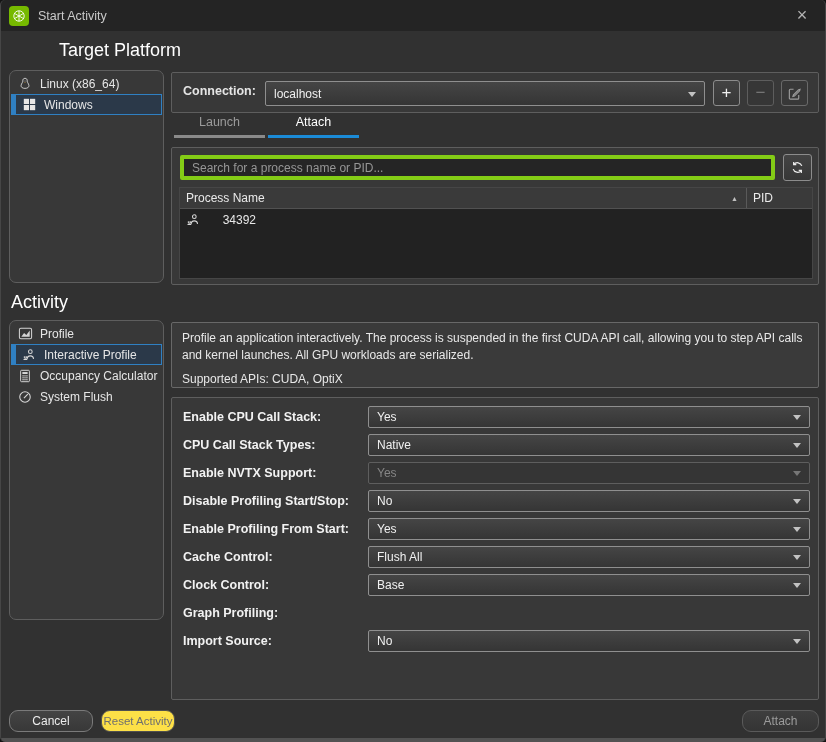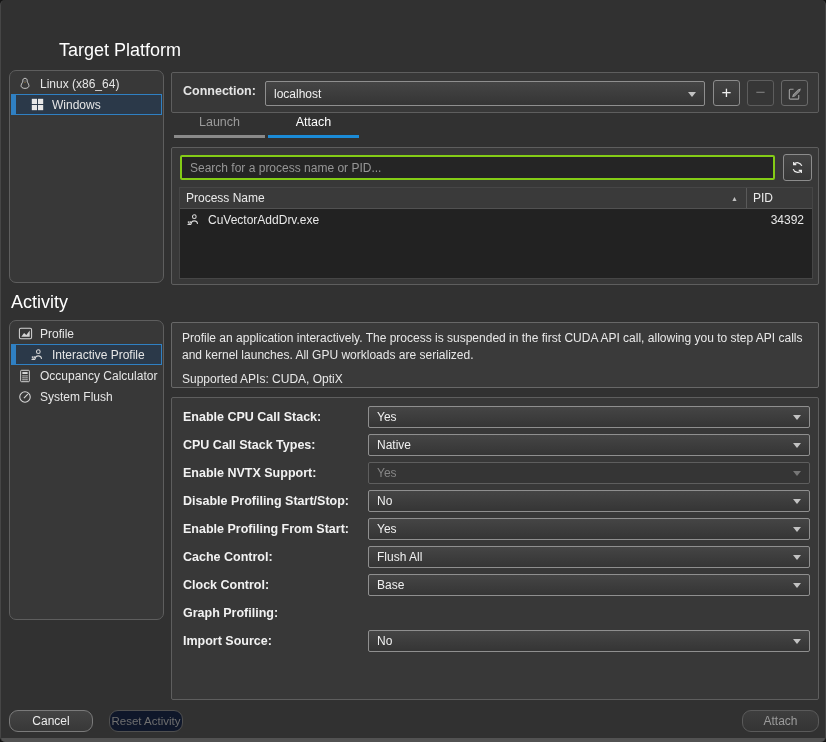--- a/index.html
+++ b/index.html
@@ -18,21 +18,21 @@
   .close-btn { position:absolute; right:6px; top:0; width:34px; height:31px;
     color:#b4b4b4; font-size:18px; display:flex; align-items:center; justify-content:center; cursor:default; }
   
   .section-heading { position:absolute; left:10px; color:#ffffff; font-size:18px; font-weight:400; }
   
   .panel { position:absolute; background:#383838; border:1px solid #5e5e5e; border-radius:2px; }
   
   .list { padding-top:2px;border-radius:7px; }
   .list-item { position:relative; display:flex; align-items:center; height:21px; margin:0 1px; padding-left:6px; gap:7px; color:#e6e6e6; font-size:12px; }
   .list-item .li-icon { width:16px; height:16px; display:flex; align-items:center; justify-content:center; flex:0 0 16px; }
-  .list-item.selected { border:1px solid #2f80c3; background:#2b3949; padding-left:13px; }
+  .list-item.selected { border:1px solid #2f80c3; background:#2b3949; padding-left:5px; }
   .list-item.selected::before { content:""; position:absolute; left:0; top:0; bottom:0; width:4px; background:#2f80c3; }
   .list-item.selected .li-icon { margin-left:4px; }
   
   .conn-label { position:absolute; left:11px; top:11px; font-size:12.5px; font-weight:bold; color:#e5e5e5; }
   .dropdown { position:absolute; border:1px solid #8f8f8f; border-radius:2px;
     background:linear-gradient(#454545,#353535); color:#f0f0f0; font-size:12px;
     display:flex; align-items:center; padding:0 22px 0 8px; }
   .dropdown::after { content:""; position:absolute; right:8px; top:50%; margin-top:-2px;
     border-left:4px solid transparent; border-right:4px solid transparent; border-top:5px solid #c2c2c2; }
   .dropdown.disabled { border-color:#5e5e5e; color:#858585; background:#353535; }
@@ -41,50 +41,61 @@
     background:linear-gradient(#434343,#373737); border:1px solid #8c8c8c;
     display:flex; align-items:center; justify-content:center; color:#f0f0f0; font-size:17px; }
   .sq-btn.dim { border-color:#5d5d5d; color:#787878; background:#363636; }
   .sq-btn.dim2 { border-color:#6a6a6a; color:#9d9d9d; background:#383838; }
   
   .tab { position:absolute; top:115px; height:23px; width:91px; text-align:center; font-size:12.5px; color:#9b9b9b; }
   .tab .tab-underline { position:absolute; left:0; right:0; bottom:0; height:3px; background:#8a8a8a; }
   .tab.active { color:#ffffff; }
   .tab.active .tab-underline { background:#1b8bd7; }
   
-  .search-input { position:absolute; background:#252525; border:2px solid #84cc16; border-radius:2px;
+  .search-input { position:absolute; background:#252525; border:4px solid #84cc16; border-radius:2px;
     color:#e8e8e8; font-size:12px; padding:0 8px; outline:none; }
   .search-input::placeholder { color:#969696; }
   .proc-table { position:absolute; background:#222222; border:1px solid #464646; }
   .proc-header { display:flex; height:21px; background:#3a3a3a; border-bottom:1px solid #515151; color:#eaeaea; font-size:12px; }
   .col-name { flex:1; display:flex; align-items:center; padding-left:6px; height:100%; position:relative; }
   .sort-arrow { position:absolute; right:8px; font-size:7px; color:#c0c0c0; }
   .col-pid { width:66px; display:flex; align-items:center; padding-left:6px; height:100%; border-left:1px solid #5a5a5a; }
   .proc-row { display:flex; height:22px; align-items:center; color:#e8e8e8; font-size:12px; }
   .proc-row .pr-icon { width:16px; margin-left:6px; display:flex; }
   .proc-row .pr-name { margin-left:6px; flex:1; }
   .proc-row .pr-pid { width:62px; text-align:right; padding-right:8px; }
   
   .desc { position:absolute; color:#e8e8e8; font-size:12px; line-height:17px; }
   .desc p + p { margin-top:7px; }
   
   .opt-label { position:absolute; left:11px; font-size:12.5px; font-weight:bold; color:#f2f2f2; }
   
   .btn { position:absolute; height:22px; border-radius:9px; font-size:12px;
     display:flex; align-items:center; justify-content:center;
     background:linear-gradient(#444444,#383838); border:1px solid #7a7a7a; color:#ececec; }
-  .btn.disabled { background:#0f172a; border-color:#4f4f4f; color:#6f6f6f;margin-left:8px; }
+  .btn.disabled { background:#fde047; border-color:#4f4f4f; color:#6f6f6f; }
   .btn.dim { background:linear-gradient(#3e3e3e,#343434); border-color:#5a5a5a; color:#9b9b9b; }
   .bottom-edge { position:absolute; left:0; right:0; bottom:0; height:4px; background:#525252; border-radius:0 0 5px 5px; }
 </style>
 </head>
 <body>
 
 <div id="dialog">
 
+  <div class="titlebar">
+    <svg class="app-icon" viewBox="0 0 20 20">
+      <rect width="20" height="20" rx="4" fill="#76b900"></rect>
+      <g stroke="#ffffff" fill="none" stroke-width="0.9">
+        <circle cx="10" cy="10" r="5.2"></circle>
+        <path d="M10 4.8v10.4M5.5 7.4l9 5.2M5.5 12.6l9-5.2"></path>
+      </g>
+    </svg>
+    <span class="title-text">Start Activity</span>
+    <div class="close-btn">×</div>
+  </div>
 
   <div class="section-heading" style="top:40px;margin-left:48px;">Target Platform</div>
 
   <div class="panel list" style="left:8px; top:70px; width:155px; height:213px;">
     <div class="list-item">
       <span class="li-icon">
         <svg viewBox="0 0 16 16" width="14" height="14">
           <path d="M8 1.5c-1.8 0-2.6 1.3-2.6 2.8 0 .8-.1 1.5-.5 2.2-.6 1-1.4 2.1-1.4 3.4 0 1.9 1.6 3.1 4.5 3.1s4.5-1.2 4.5-3.1c0-1.3-.8-2.4-1.4-3.4-.4-.7-.5-1.4-.5-2.2 0-1.5-.8-2.8-2.6-2.8z" fill="none" stroke="#d8d8d8" stroke-width="1"></path>
           <circle cx="6.9" cy="4.5" r=".55" fill="#d8d8d8"></circle>
           <circle cx="9.1" cy="4.5" r=".55" fill="#d8d8d8"></circle>
@@ -163,21 +174,20 @@
               <circle cx="9.5" cy="4.2" r="2.1"></circle>
               <path d="M5.9 12.6c0-2 1.6-3.6 3.6-3.6s3.6 1.6 3.6 3.6"></path>
             </g>
             <g fill="#d8d8d8">
               <circle cx="2.9" cy="10.4" r="1"></circle>
               <circle cx="4.9" cy="10.4" r="1"></circle>
               <path d="M1.6 13.6c0-1.2.9-2 2.3-2s2.3.8 2.3 2z"></path>
             </g>
           </svg>
         </span>
-        <span class="pr-name">CuVectorAddDrv.exe</span>
         <span class="pr-pid">34392</span>
       </div>
     </div>
   </div>
 
   <div class="section-heading" style="top:292px;">Activity</div>
 
   <div class="panel list" style="left:8px; top:320px; width:155px; height:300px;">
     <div class="list-item">
       <span class="li-icon">

